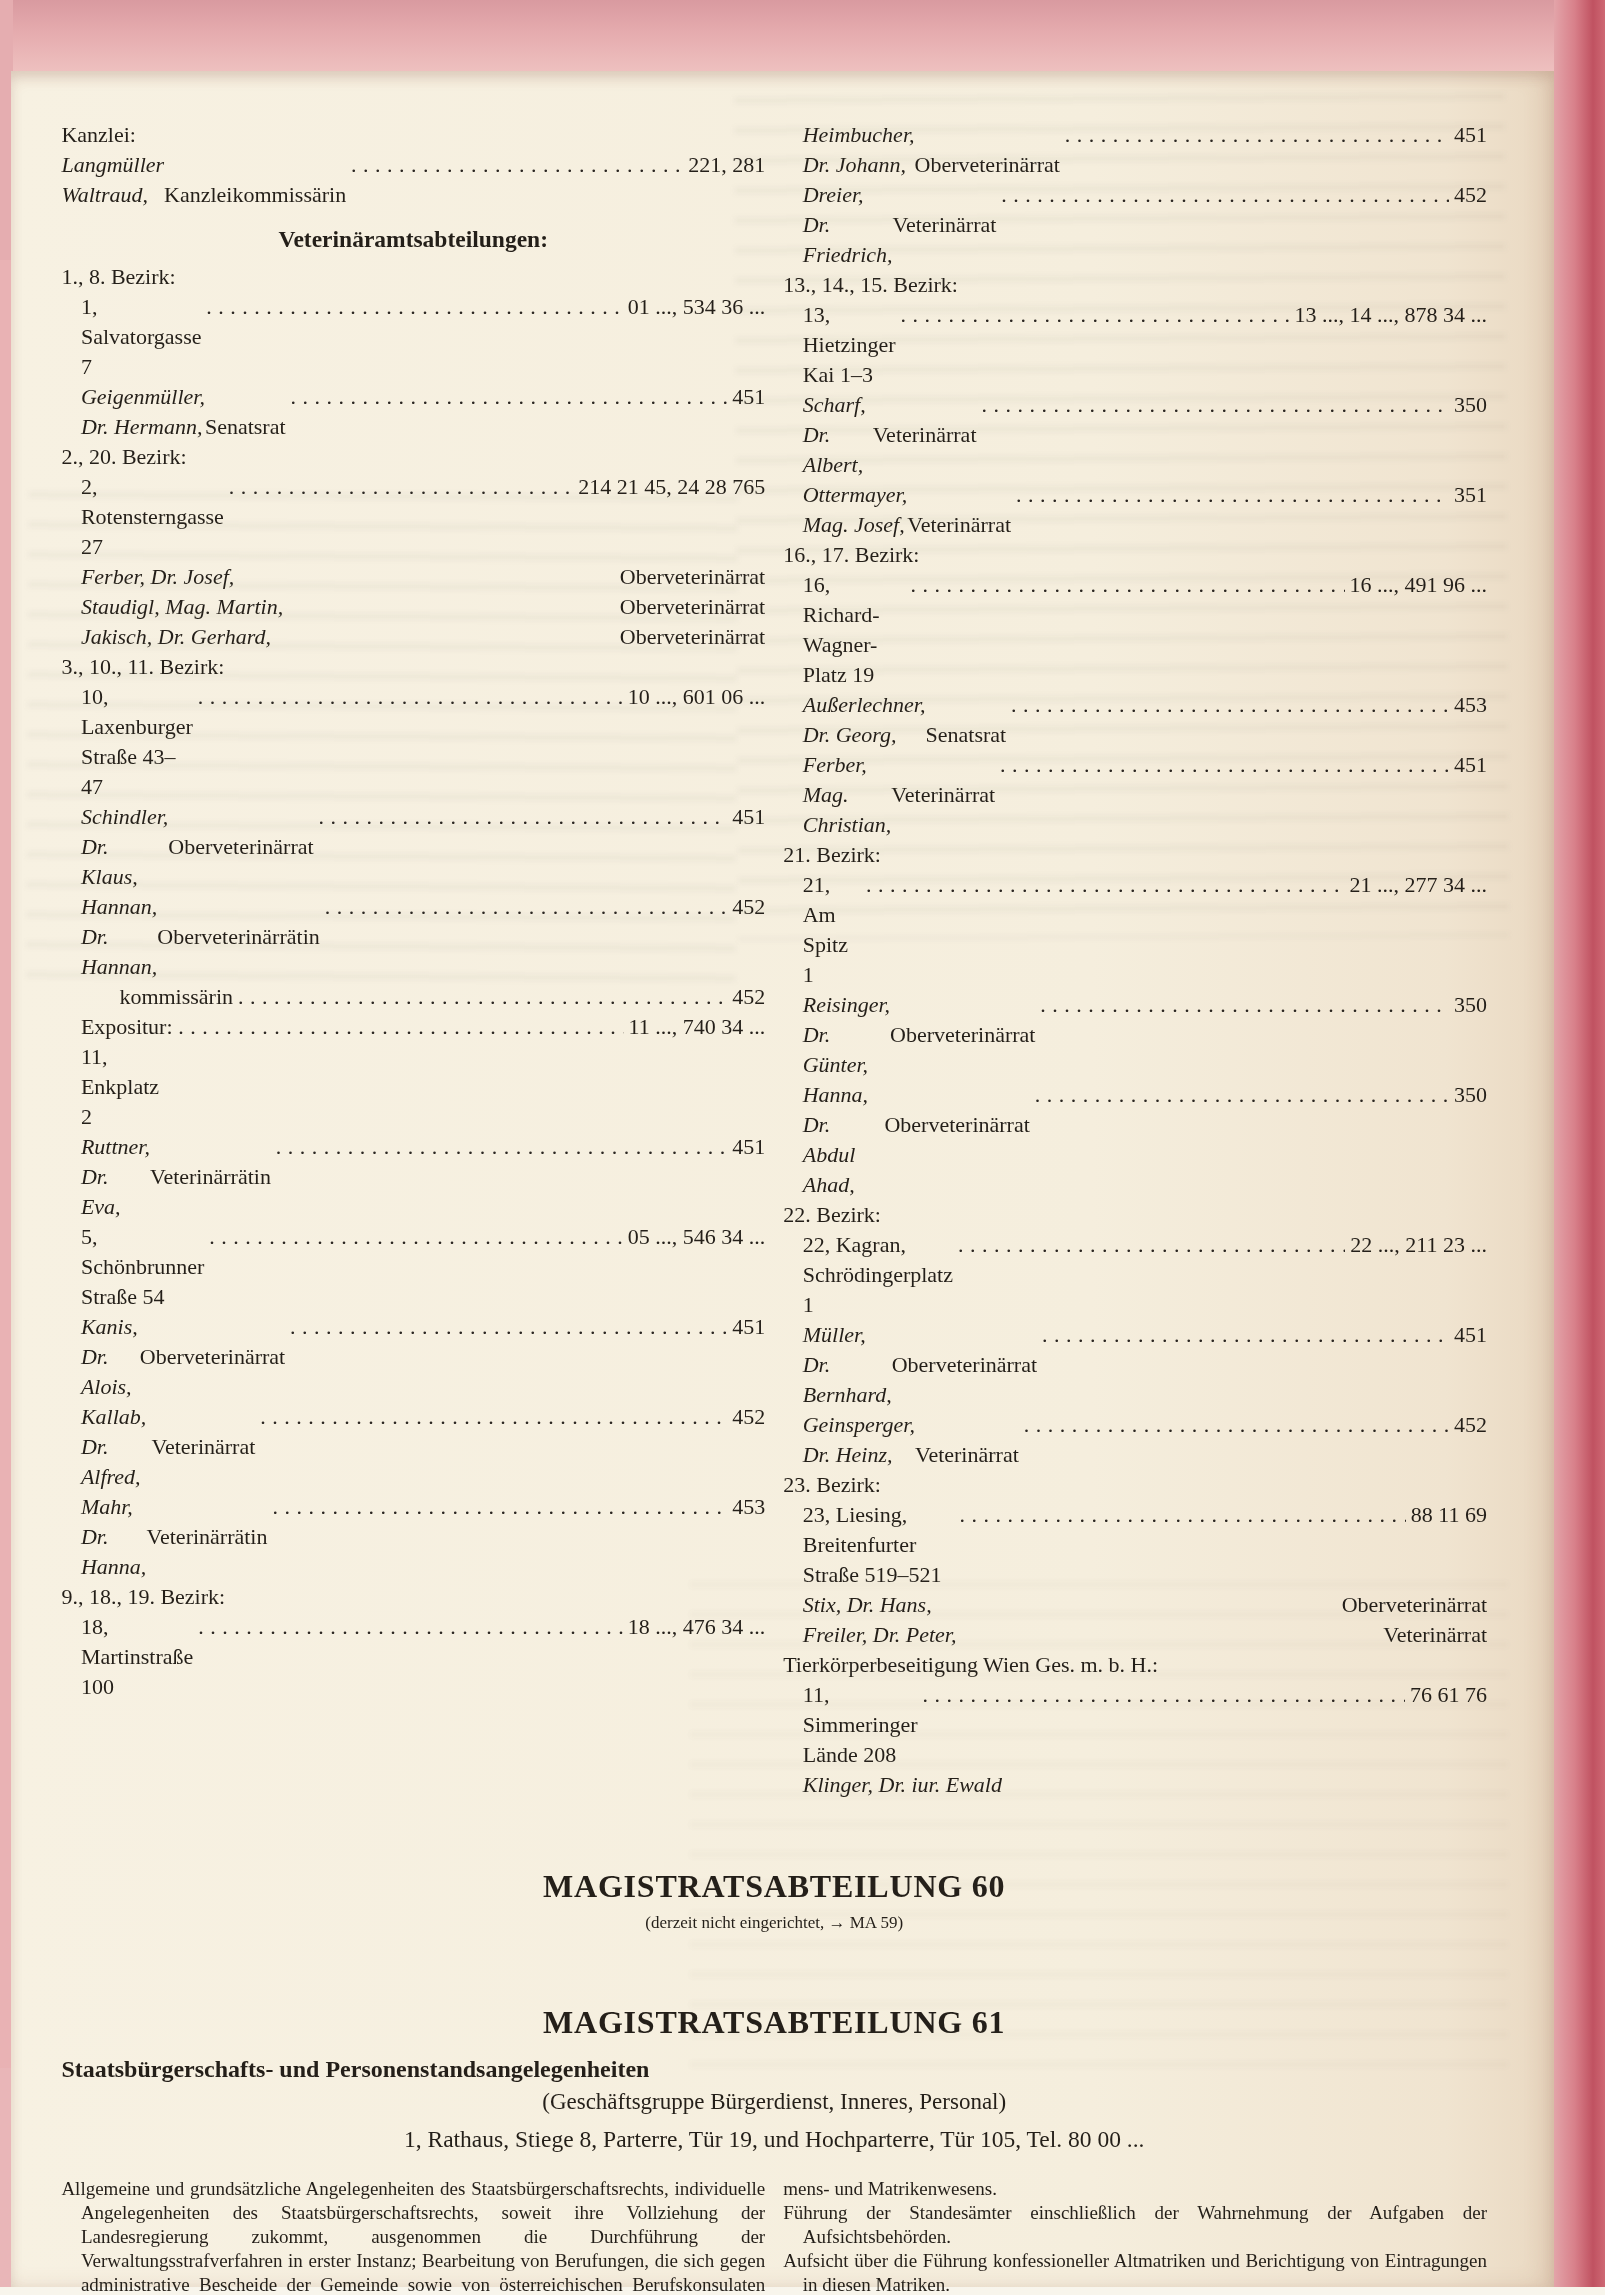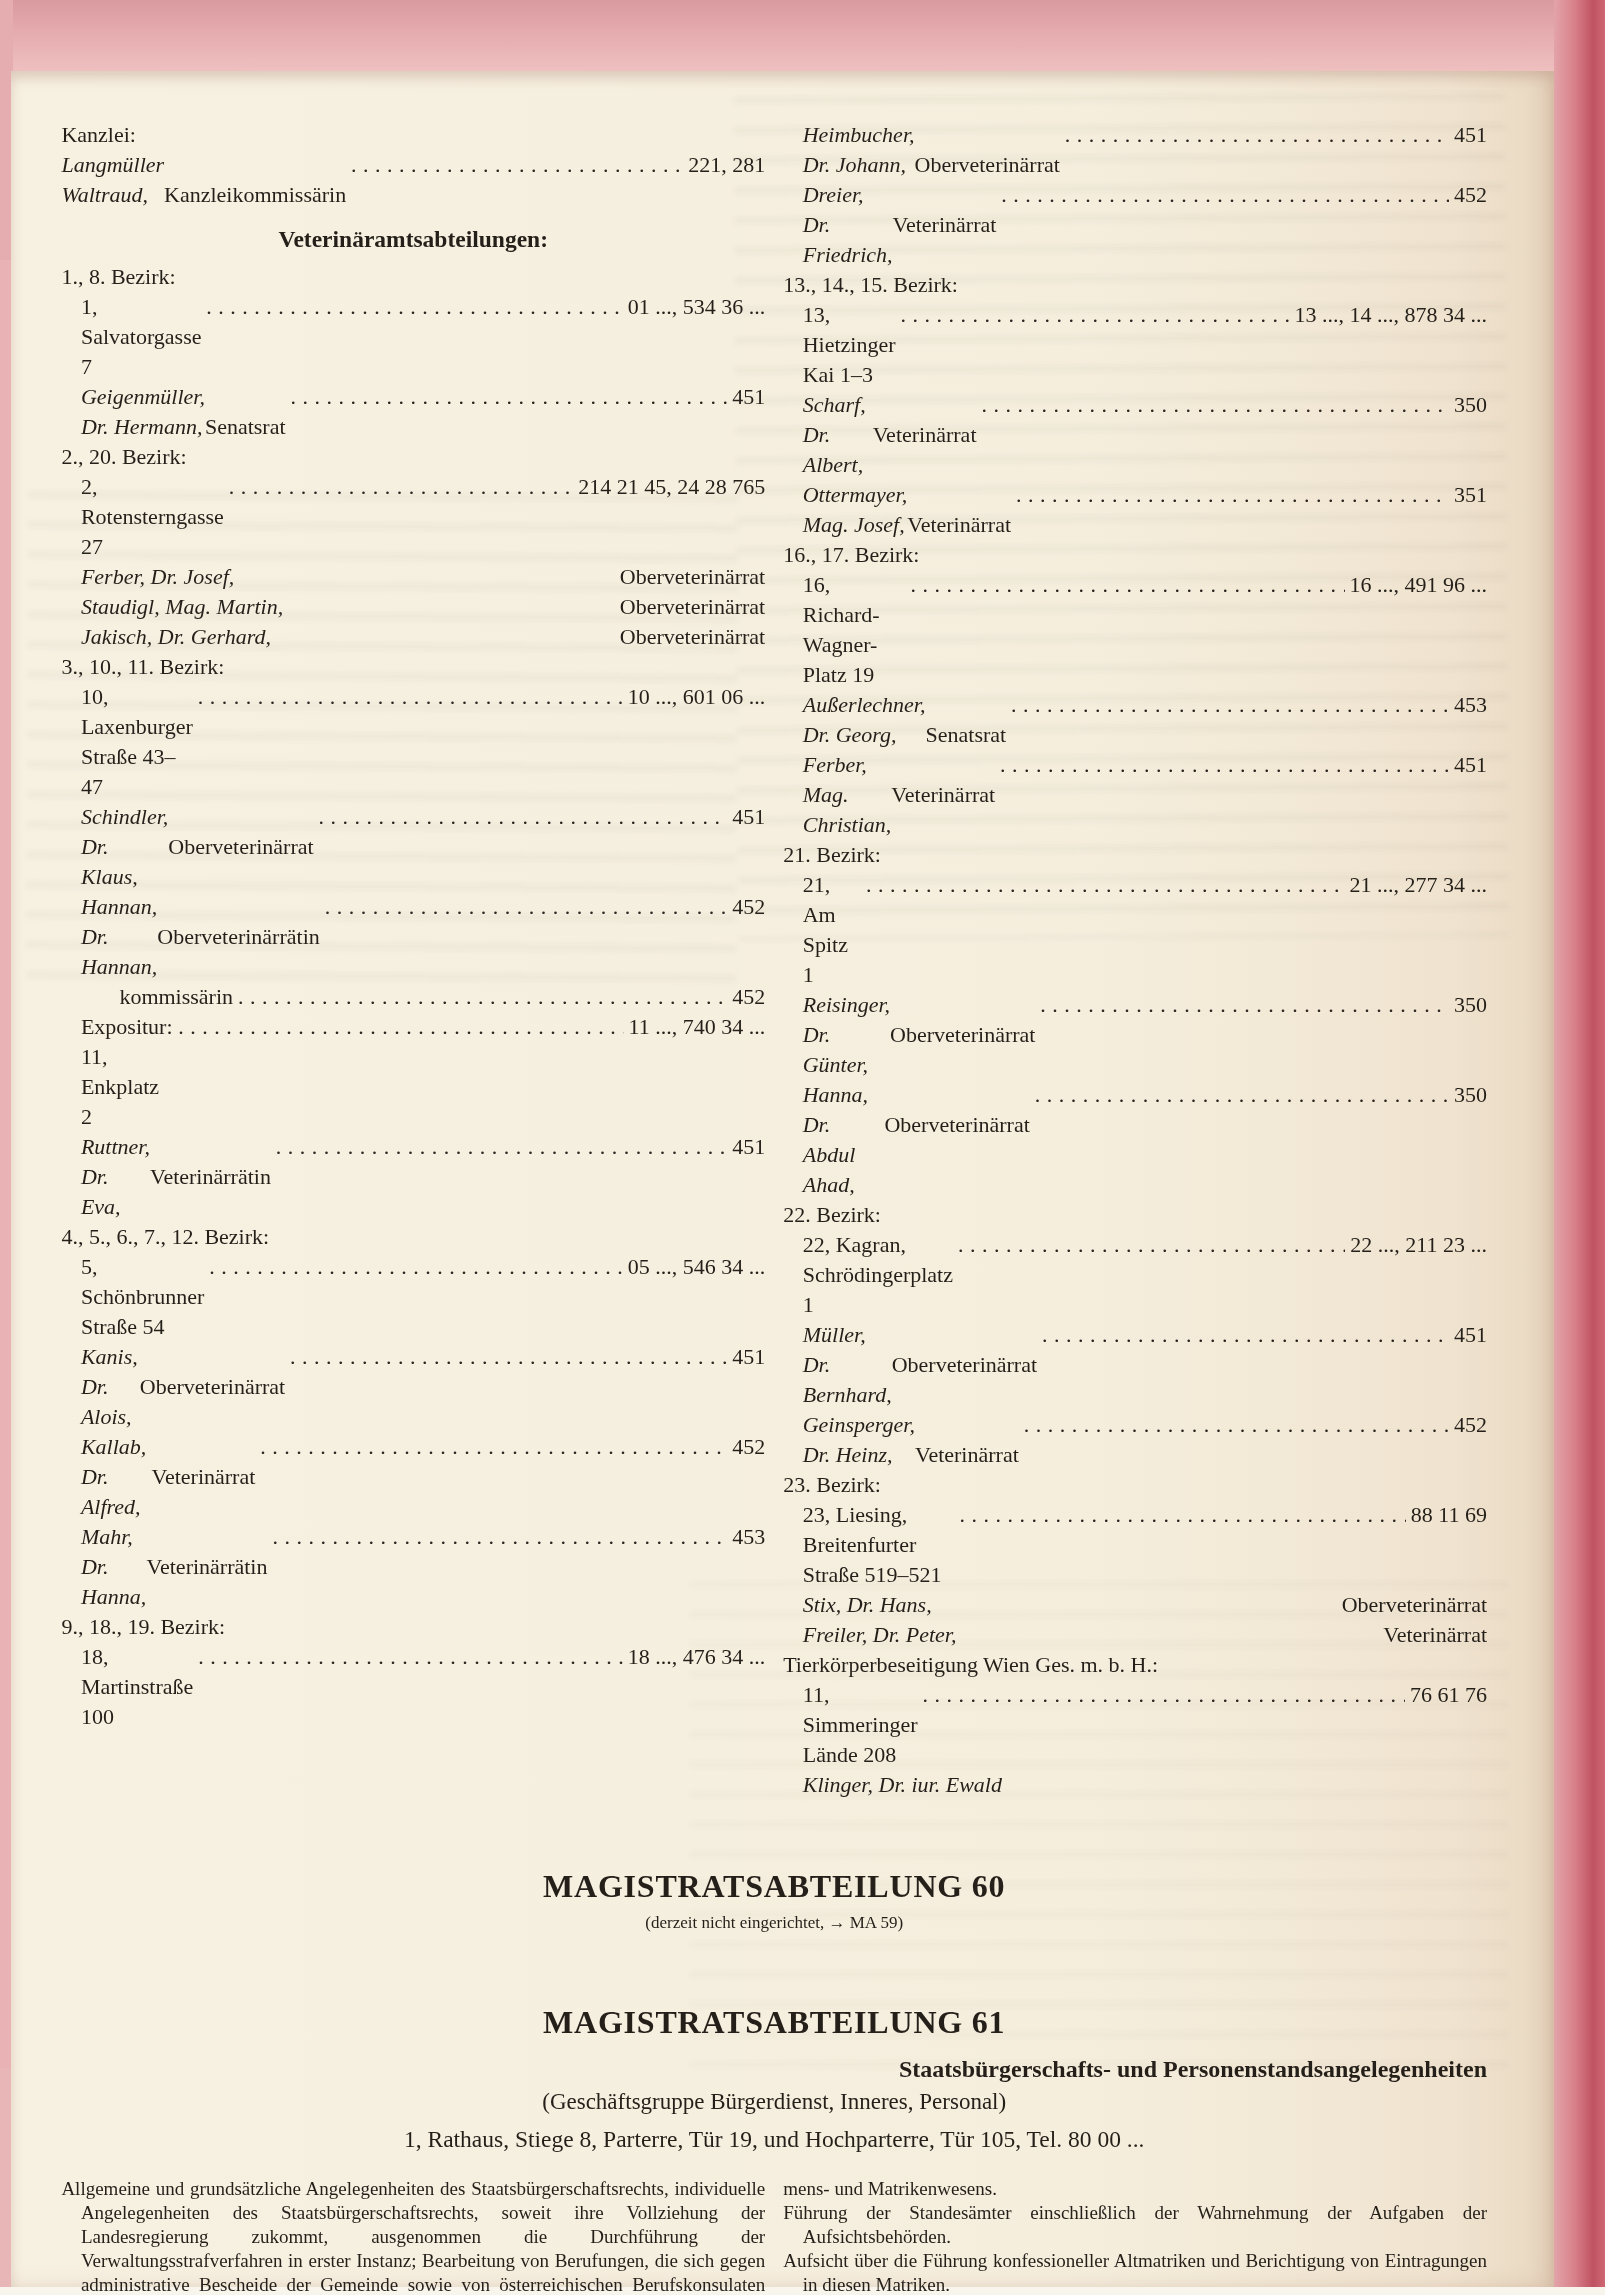--- a/index.html
+++ b/index.html
@@ -78,21 +78,21 @@
     font-weight: bold; text-align: center;
     font-size: 23.5px; line-height: 28px;
     margin: 14.6px 0 9.7px;
   }
 
   
   .ma60 { margin-top: 68px; }
   .ma61 { margin-top: 71px; }
   .ma-title { text-align: center; font-weight: bold; font-size: 32px; letter-spacing: 0.8px; margin: 0; }
   .ma-note  { text-align: center; font-size: 17px; margin: 8px 0 0; }
-  .ma-sub1  { text-align: right; font-weight: bold; font-size: 24px; margin: 14.6px 0 0; }
+  .ma-sub1  { text-align: left; font-weight: bold; font-size: 24px; margin: 14.6px 0 0; }
   .ma-sub2  { text-align: center; font-size: 23px; margin: 6.5px 0 0; }
   .ma-sub3  { text-align: center; font-size: 23.5px; margin: 11.4px 0 0; }
 
   
   .intro { margin-top: 24px; }
   .para {
     font-size: 19px; line-height: 24px;
     text-align: justify;
     padding-left: 19.5px; text-indent: -19.5px;
     margin: 0;
@@ -180,21 +180,20 @@
             <span class="ro">Expositur: 11, Enkplatz 2</span>
             <span class="dots"></span>
             <span class="val">11 ..., 740 34 ...</span>
           </div>
           <div class="row ind1">
             <span class="nameit">Ruttner, Dr. Eva,</span>
             <span class="ro"> Veterinärrätin</span>
             <span class="dots"></span>
             <span class="val">451</span>
           </div>
-          <div class="glabel">4., 5., 6., 7., 12. Bezirk:</div>
           <div class="row ind1">
             <span class="ro">5, Schönbrunner Straße 54</span>
             <span class="dots"></span>
             <span class="val">05 ..., 546 34 ...</span>
           </div>
           <div class="row ind1">
             <span class="nameit">Kanis, Dr. Alois,</span>
             <span class="ro"> Oberveterinärrat</span>
             <span class="dots"></span>
             <span class="val">451</span>

